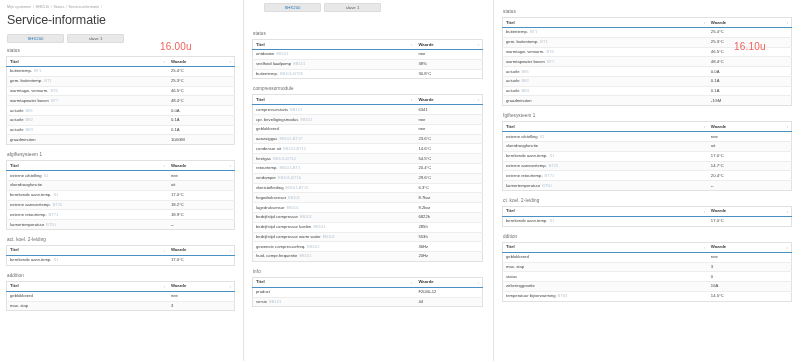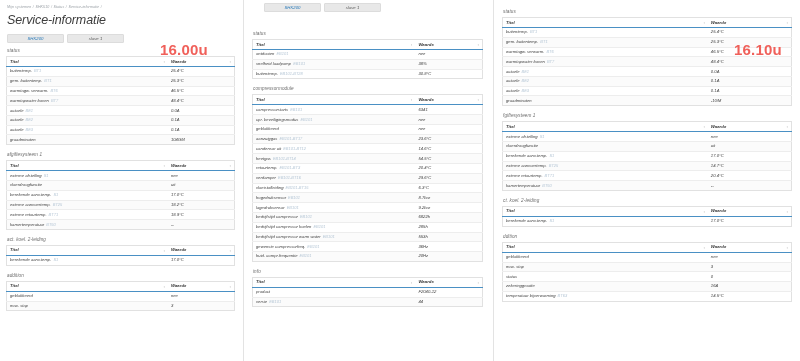--- a/index.html
+++ b/index.html
@@ -23,21 +23,20 @@
     align-items: flex-start;
   }
 
   
   .panel {
     position: relative;
     background: #ffffff;
     box-sizing: border-box;
     overflow: hidden;
     height: 361px;
-    font-style: italic;
   }
   .panel-left   { width: 243px; padding: 3px 8px 0 6px; }
   .panel-mid    { width: 250px; padding: 3px 10px 0 8px;
                   border-left: 1px solid #e3e3e3; }
   .panel-right  { width: 307px; padding: 3px 8px 0 8px;
                   border-left: 1px solid #e3e3e3; }
 
   
   .breadcrumb {
     font-size: 3.6px;
@@ -77,23 +76,23 @@
     text-align: center;
     color: #5a5a5a;
     border-radius: 1px;
   }
   .tab.active { color: #2a7ab9; }
   .tabs-mid { margin-left: 12px; }
 
   
   .timestamp {
     position: absolute;
-    font-size: 15px;
+    font-size: 10px;
     color: #f0605a;
-    font-weight: 700;
+    font-weight: 400;
     letter-spacing: 0.2px;
   }
   .ts-left  { left: 160px; top: 41px; }
   .ts-right { left: 734px; top: 41px; }
 
   
   .section { margin-bottom: 6px; }
   .section-title {
     font-size: 4.6px;
     color: #6b6b6b;

